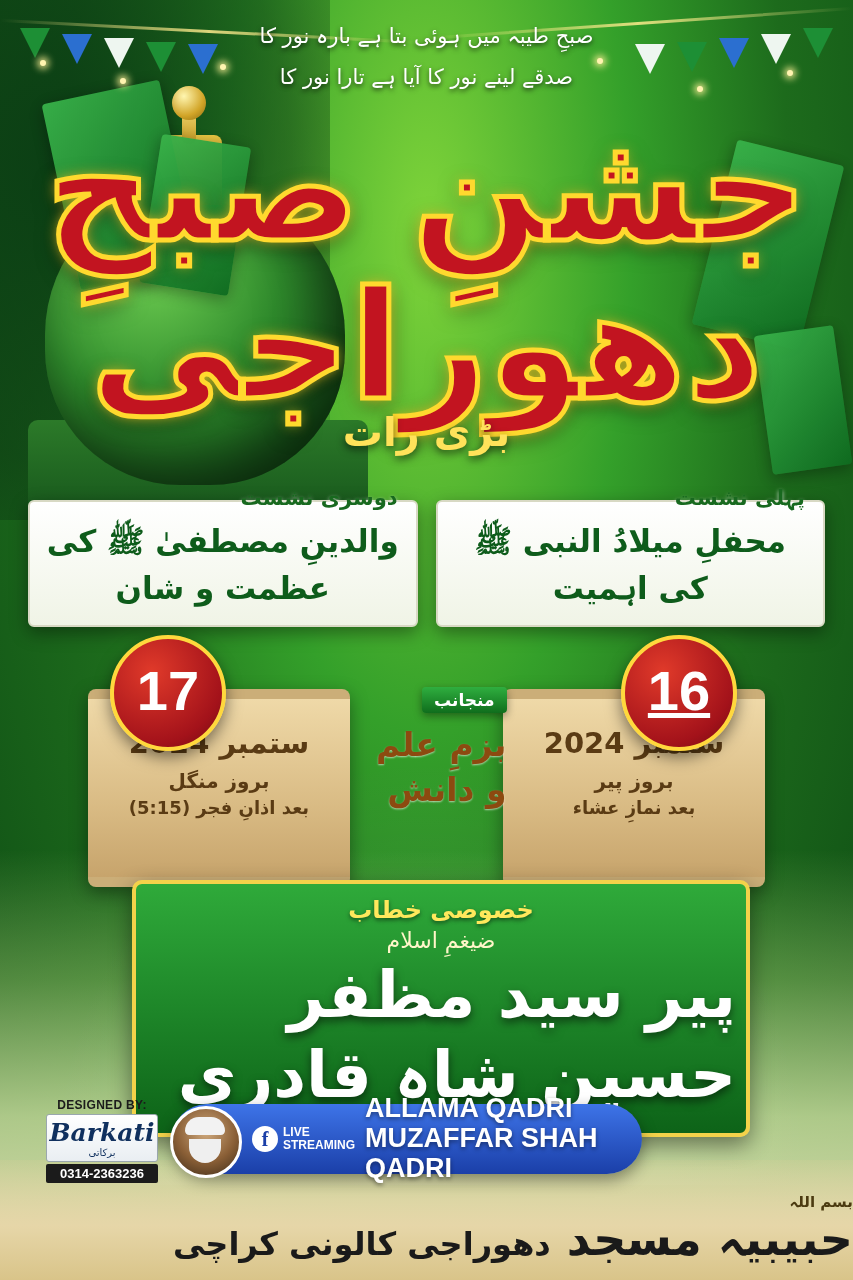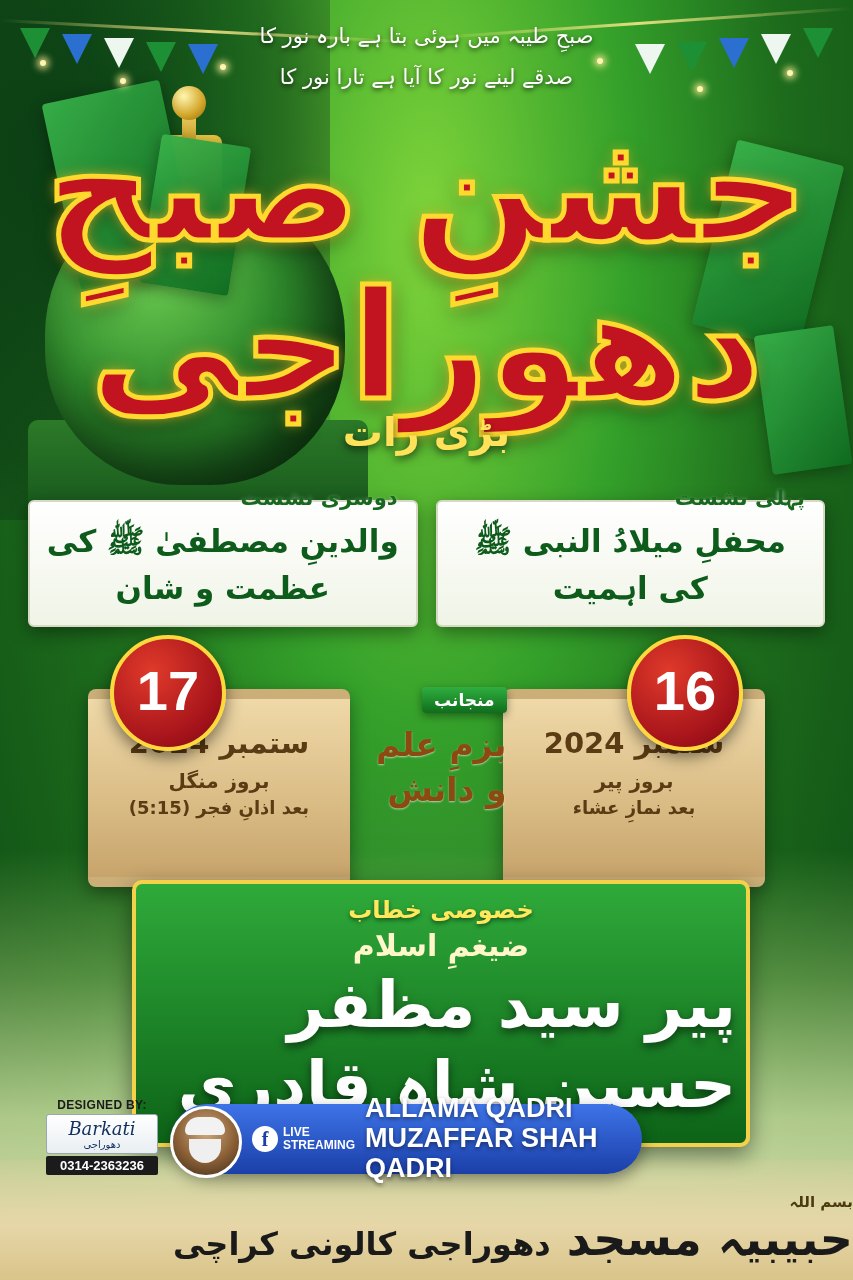--- a/index.html
+++ b/index.html
@@ -260,21 +260,21 @@
     background: radial-gradient(circle at 35% 30%, #e03a2a, #a3121a 70%, #6e0b12);
     border: 4px solid #ffd83d;
     box-shadow: 0 6px 16px rgba(0,0,0,0.5);
     color: #ffffff;
     font-size: 56px;
     font-weight: bold;
     line-height: 104px;
     text-align: center;
     font-family: "Liberation Sans", sans-serif;
   }
-  .date-badge.right { right: 110px; }
+  .date-badge.right { right: 116px; text-decoration: underline; }
   .date-badge.left { left: 110px; }
 
   .middle-tag {
     position: absolute;
     left: 50%;
     transform: translateX(-50%);
     top: 52px;
     width: 160px;
     direction: rtl;
     font-family: "DejaVu Sans", sans-serif;
@@ -316,22 +316,22 @@
     direction: rtl;
     font-family: "DejaVu Sans", sans-serif;
     font-size: 24px;
     font-weight: bold;
     color: #ffe85c;
     text-shadow: 0 2px 4px rgba(0,0,0,0.5);
   }
   .speaker-pre {
     direction: rtl;
     font-family: "DejaVu Sans", sans-serif;
-    font-size: 30px;
-    font-weight: bold;
+    font-size: 22px;
+    font-weight: normal;
     color: #fff6c9;
     margin-top: 4px;
   }
   .speaker-name {
     direction: rtl;
     font-family: "DejaVu Sans", sans-serif;
     font-size: 64px;
     font-weight: bold;
     color: #ffffff;
     line-height: 1.25;
@@ -357,22 +357,22 @@
   .designer-card {
     margin-top: 2px;
     background: linear-gradient(to bottom, #ffffff, #e9eef2);
     border: 1px solid #9aa7ae;
     border-radius: 3px;
     padding: 3px 2px;
   }
   .designer-brand {
     font-family: "DejaVu Serif", serif;
     font-style: italic;
-    font-size: 18px;
-    font-weight: normal;
+    font-size: 25px;
+    font-weight: bold;
     color: #10305e;
   }
   .designer-sub {
     direction: rtl;
     font-family: "DejaVu Sans", sans-serif;
     font-size: 10px;
     color: #10305e;
   }
   .designer-phone {
     background: #1b1b1b;
@@ -571,21 +571,21 @@
   </div>
 
   <div class="bg-bottom-glow"></div>
   <div class="mosque-faint"></div>
   <div class="sand"></div>
 
   <div class="designer">
     <div class="designer-label">DESIGNED BY:</div>
     <div class="designer-card">
       <div class="designer-brand">Barkati</div>
-      <div class="designer-sub">دھوراجی</div>
+      <div class="designer-sub">برکاتی</div>
     </div>
     <div class="designer-phone">0314-2363236</div>
   </div>
 
   <div class="live-bar">
     <div class="live-photo">
       <div class="turban"></div>
       <div class="beard"></div>
     </div>
     <div class="fb-badge">

